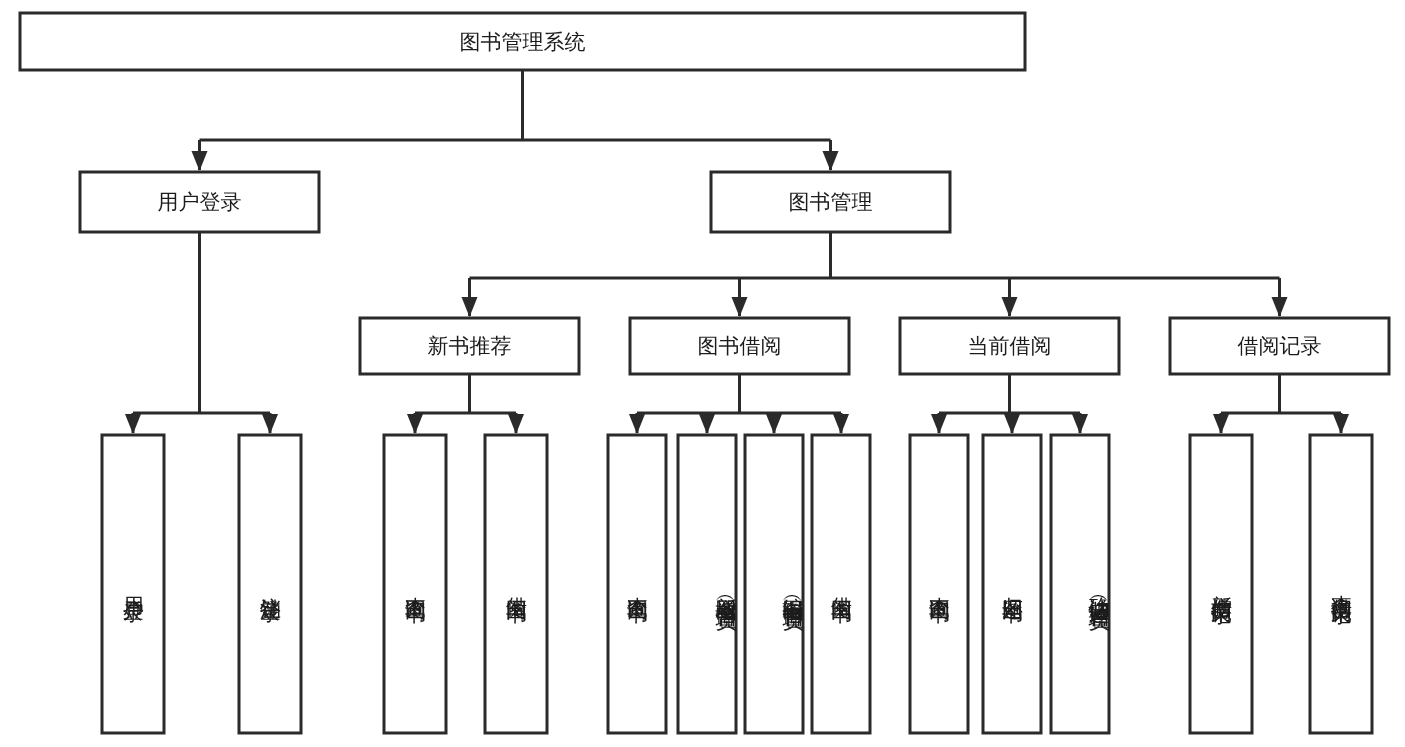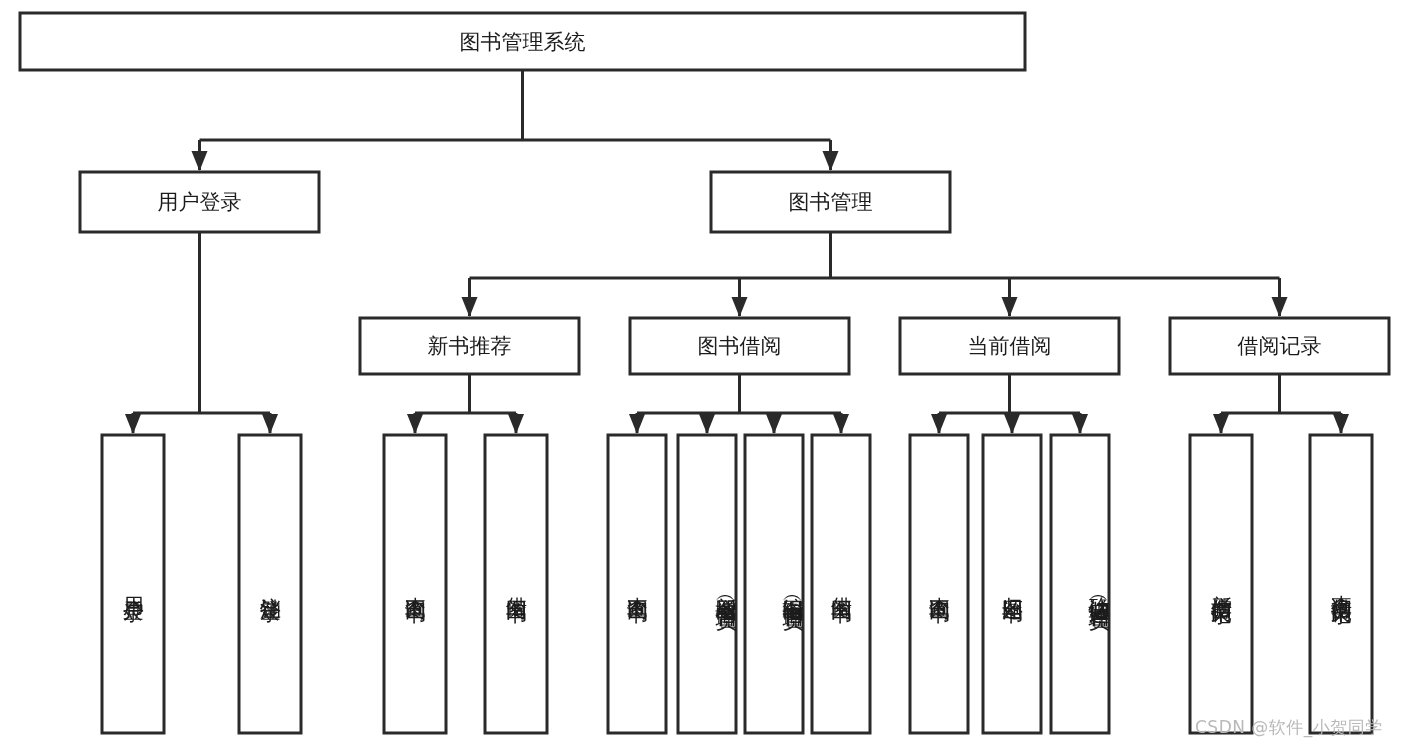--- a/index.html
+++ b/index.html
@@ -211,14 +211,13 @@
       <div class="leaf-label" style="left: 608px; top: 435px; width: 58px; height: 298px;">查询图书</div>
       <div class="leaf-label" style="left: 678px; top: 435px; width: 58px; height: 298px; align-items: flex-start; padding-top: 10px; box-sizing: border-box;">新增图书（管理员）</div>
       <div class="leaf-label" style="left: 745px; top: 435px; width: 58px; height: 298px; align-items: flex-start; padding-top: 10px; box-sizing: border-box;">编辑图书（管理员）</div>
       <div class="leaf-label" style="left: 812px; top: 435px; width: 58px; height: 298px;">借阅图书</div>
       <div class="leaf-label" style="left: 910px; top: 435px; width: 58px; height: 298px;">查询图书</div>
       <div class="leaf-label" style="left: 983px; top: 435px; width: 58px; height: 298px;">归还图书</div>
       <div class="leaf-label" style="left: 1051px; top: 435px; width: 58px; height: 298px; align-items: flex-start; padding-top: 10px; box-sizing: border-box;">确认归还（管理员）</div>
       <div class="leaf-label" style="left: 1190px; top: 435px; width: 62px; height: 298px;">新增借阅记录</div>
       <div class="leaf-label" style="left: 1310px; top: 435px; width: 62px; height: 298px;">查询借阅记录</div>
     </div>
-  <div class="watermark" style="left: 1195px; top: 716px;">CSDN @软件_小贺同学</div>
 </div>
 
 </body></html>

